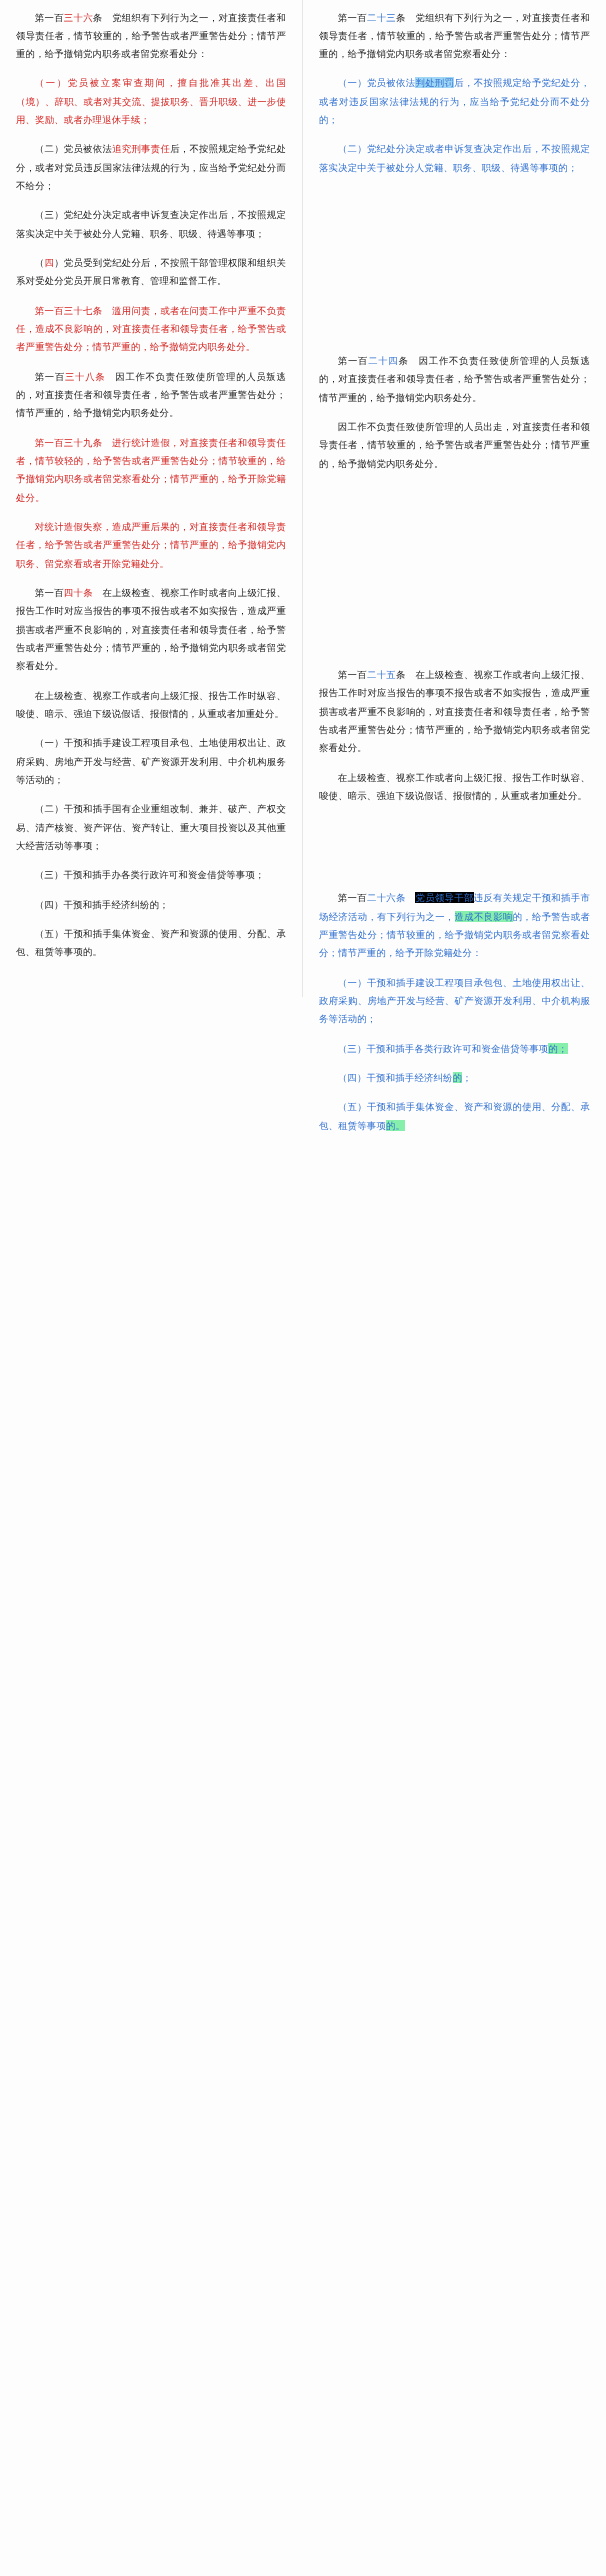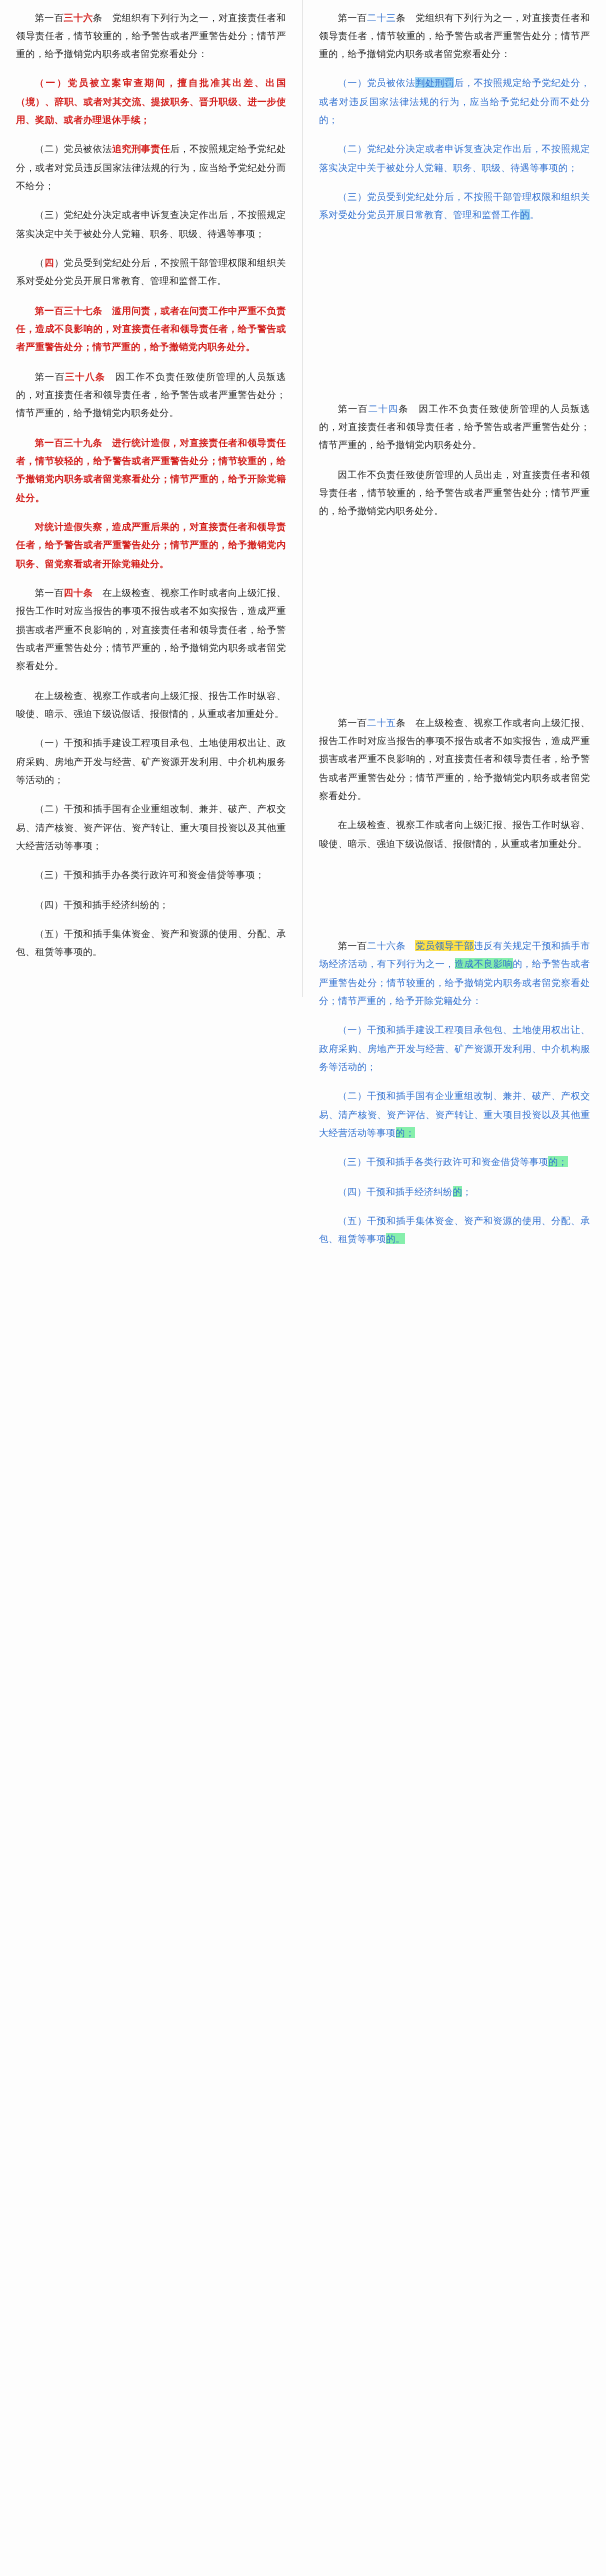--- a/index.html
+++ b/index.html
@@ -27,24 +27,24 @@
   .col.left{border-right:0.6px solid #e6e6e6;}
   .para{
     font-size:9.4px;
     line-height:1.95;
     text-align:justify;
     margin:0 0 11px 0;
     text-indent:2em;
     letter-spacing:0.2px;
   }
   .spacer{display:block;}
-  .red{color:#d4221f;font-weight:bold;}
+  .red{color:#d4221f;font-weight:normal;}
   .blue{color:#2f6fd0;font-weight:normal;}
   .hl-y{background:#86efac;}
-  .hl-g{background:#fde047;}
+  .hl-g{background:#000000;}
   .hl-b{background:#9fd6f5;}
 </style>
 </head>
 <body>
 
 <div class="page">
   <div class="col left" id="col-left">
       <p class="para"><span>第一百</span><span class="red">三十六</span><span>条　党组织有下列行为之一，对直接责任者和领导责任者，情节较重的，给予警告或者严重警告处分；情节严重的，给予撤销党内职务或者留党察看处分：</span></p>
       <p class="para"><span class="red">（一）党员被立案审查期间，</span><span class="red">擅自批准其出差、出国（境）、辞职、或者对其交流、提拔职务、晋升职级、进一步使用、奖励、或者办理退休手续；</span></p>
       <p class="para"><span>（二）党员被依法</span><span class="red">追究刑事责任</span><span>后，不按照规定给予党纪处分，或者对党员违反国家法律法规的行为，应当给予党纪处分而不给分；</span></p>
@@ -59,29 +59,27 @@
       <p class="para"><span>（一）干预和插手建设工程项目承包、土地使用权出让、政府采购、房地产开发与经营、矿产资源开发利用、中介机构服务等活动的；</span></p>
       <p class="para"><span>（二）干预和插手国有企业重组改制、兼并、破产、产权交易、清产核资、资产评估、资产转让、重大项目投资以及其他重大经营活动等事项；</span></p>
       <p class="para"><span>（三）干预和插手办各类行政许可和资金借贷等事项；</span></p>
       <p class="para"><span>（四）干预和插手经济纠纷的；</span></p>
       <p class="para"><span>（五）干预和插手集体资金、资产和资源的使用、分配、承包、租赁等事项的。</span></p>
     </div>
   <div class="col right" id="col-right">
       <p class="para"><span>第一百</span><span class="blue">二十三</span><span>条　党组织有下列行为之一，对直接责任者和领导责任者，情节较重的，给予警告或者严重警告处分；情节严重的，给予撤销党内职务或者留党察看处分：</span></p>
       <p class="para"><span class="blue">（一）党员被依法</span><span class="blue hl-b">判处刑罚</span><span class="blue">后，不按照规定给予党纪处分，或者对违反国家法律法规的行为，应当给予党纪处分而不处分的；</span></p>
       <p class="para"><span class="blue">（二）党纪处分决定或者申诉复查决定作出后，不按照规定落实决定中关于被处分人党籍、职务、职级、待遇等事项的；</span></p>
-      <p class="para"><span class="blue">（三）党员受到党纪处分后，不按照干部管理权限和组织关系对受处分党员开展日常教育、管理和监督工作</span><span class="blue hl-b">的</span><span class="blue">。</span></p>
       <div class="spacer" style="height: 164px;"></div>
       <p class="para"><span>第一百</span><span class="blue">二十四</span><span>条　因工作不负责任致使所管理的人员叛逃的，对直接责任者和领导责任者，给予警告或者严重警告处分；情节严重的，给予撤销党内职务处分。</span></p>
       <p class="para"><span>因工作不负责任致使所管理的人员出走，对直接责任者和领导责任者，情节较重的，给予警告或者严重警告处分；情节严重的，给予撤销党内职务处分。</span></p>
       <div class="spacer" style="height: 182px;"></div>
       <p class="para"><span>第一百</span><span class="blue">二十五</span><span>条　在上级检查、视察工作或者向上级汇报、报告工作时对应当报告的事项不报告或者不如实报告，造成严重损害或者严重不良影响的，对直接责任者和领导责任者，给予警告或者严重警告处分；情节严重的，给予撤销党内职务或者留党察看处分。</span></p>
       <p class="para"><span>在上级检查、视察工作或者向上级汇报、报告工作时纵容、唆使、暗示、强迫下级说假话、报假情的，从重或者加重处分。</span></p>
       <div class="spacer" style="height: 73px;"></div>
       <p class="para"><span>第一百</span><span class="blue">二十六条</span><span>　</span><span class="blue hl-g">党员领导干部</span><span class="blue">违反有关规定干预和插手市场经济活动，有下列行为之一，</span><span class="blue hl-y">造成不良影响</span><span class="blue">的，给予警告或者严重警告处分；情节较重的，给予撤销党内职务或者留党察看处分；情节严重的，给予开除党籍处分：</span></p>
       <p class="para"><span class="blue">（一）干预和插手建设工程项目承包包、土地使用权出让、政府采购、房地产开发与经营、矿产资源开发利用、中介机构服务等活动的；</span></p>
-      <p class="para"><span class="blue">（二）干预和插手国有企业重组改制、兼并、破产、产权交易、清产核资、资产评估、资产转让、重大项目投资以及其他重大经营活动等事项</span><span class="blue hl-y">的；</span></p>
       <p class="para"><span class="blue">（三）干预和插手各类行政许可和资金借贷等事项</span><span class="blue hl-y">的；</span></p>
       <p class="para"><span class="blue">（四）干预和插手经济纠纷</span><span class="blue hl-y">的</span><span class="blue">；</span></p>
       <p class="para"><span class="blue">（五）干预和插手集体资金、资产和资源的使用、分配、承包、租赁等事项</span><span class="blue hl-y">的。</span></p>
     </div>
 </div>
 
 
 </body></html>

